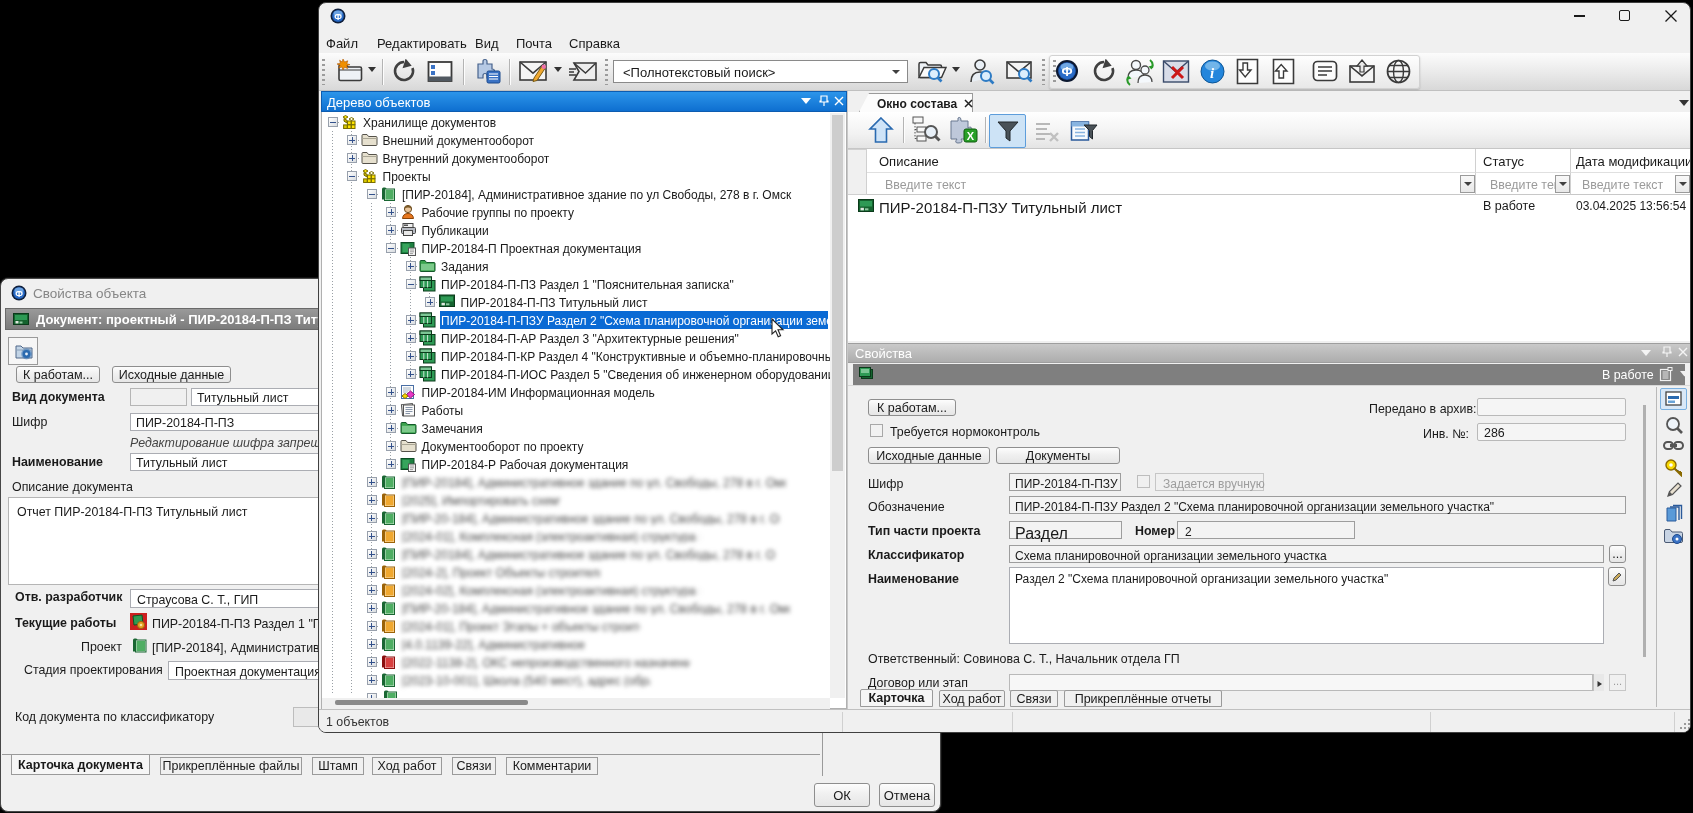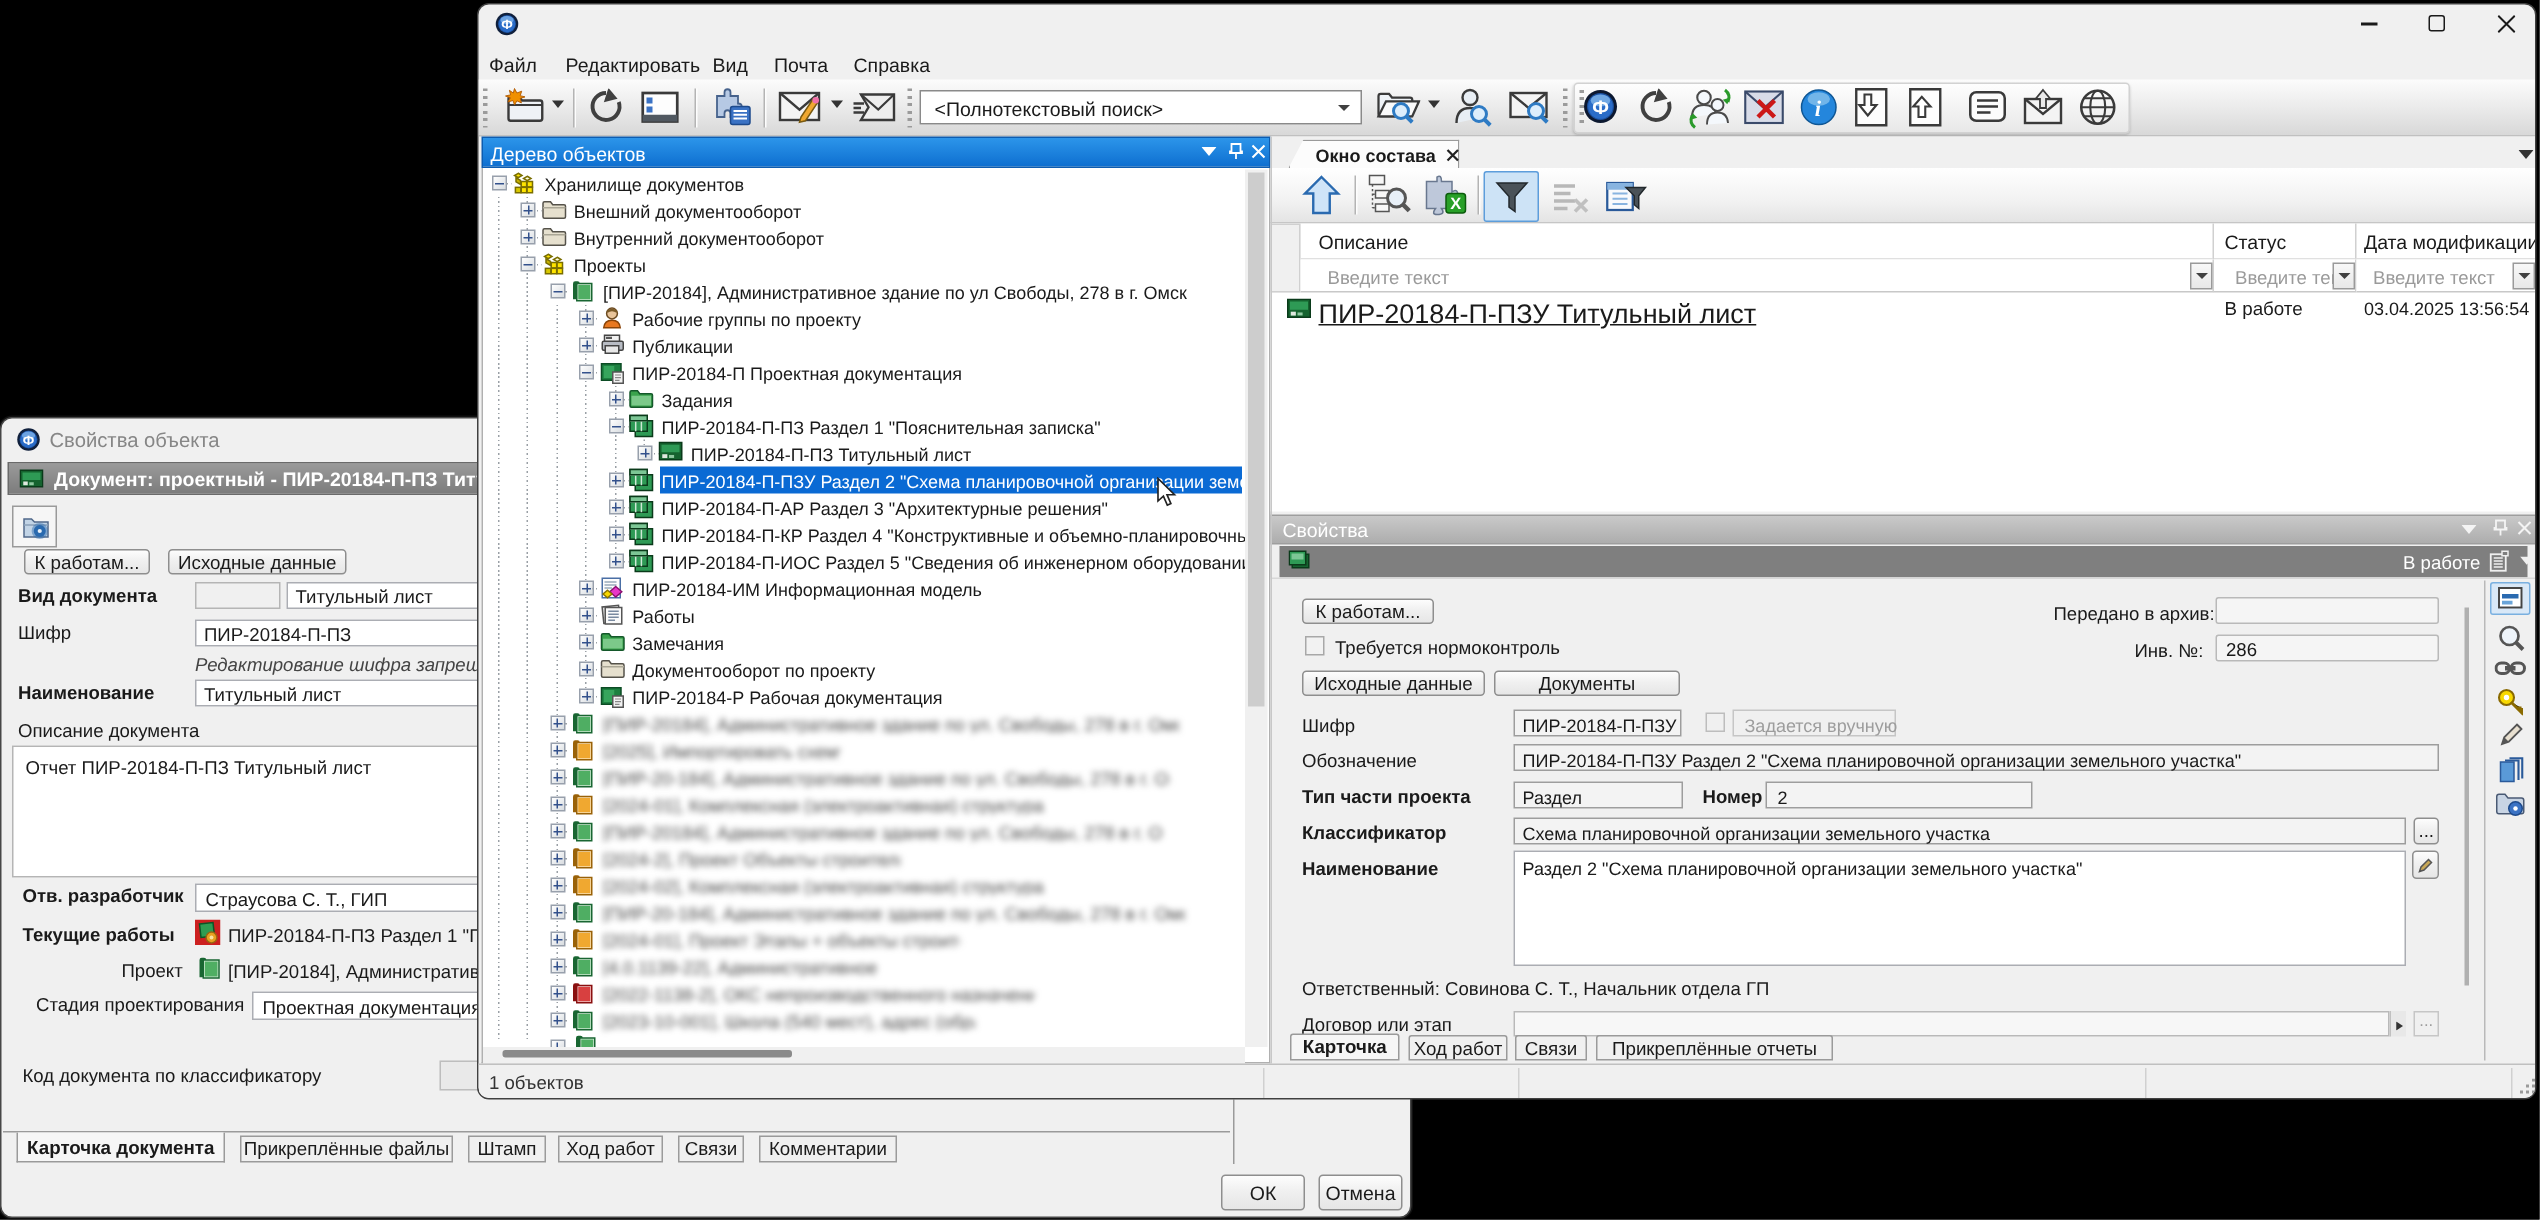--- a/index.html
+++ b/index.html
@@ -698,21 +698,21 @@
 <div class="a txt" style="left:1263px;top:176px;color:#9a9a9a;">Введите текст</div>
 <div class="ddb" style="left:1141px;top:172px;width:15px;height:18px;"></div>
 <div class="ddb" style="left:1236px;top:172px;width:15px;height:18px;"></div>
 <div class="ddb" style="left:1356px;top:172px;width:15px;height:18px;"></div>
 <svg class="a" style="left:539px;top:196px" width="16" height="13">
       <rect x="0.5" y="0.5" width="15" height="12" fill="#15632f" stroke="#0a3a1a"></rect>
       <rect x="2" y="2" width="12" height="5.5" fill="#2e9a55"></rect>
       <rect x="2.5" y="8.8" width="3.4" height="2.6" fill="#dfe8df"></rect>
       <rect x="7" y="9.3" width="3.4" height="2" fill="#8fc8a0"></rect>
     </svg>
-<div class="a txt" style="left:560px;top:197px;font-size:18px;text-decoration:underline;">ПИР-20184-П-ПЗУ Титульный лист</div>
+<div class="a txt" style="left:560px;top:197px;font-size:15px;">ПИР-20184-П-ПЗУ Титульный лист</div>
 <div class="a txt" style="left:1164px;top:197px;font-size:12.5px;">В работе</div>
 <div class="a txt" style="left:1257px;top:197px;font-size:12px;">03.04.2025 13:56:54</div>
 <div class="a" style="left:528px;top:340px;width:845px;height:20px;background:linear-gradient(#c9c9c9,#adadad);border:1px solid #9e9e9e;"></div>
 <div class="a txt" style="left:536px;top:344px;color:#fff;font-size:13px;">Свойства</div>
 <svg class="a" style="left:1322px;top:347px" width="10" height="7">
       <path d="M0 0 L10 0 L5 6 Z" fill="#f4f4f4"></path>
     </svg>
 <svg class="a" style="left:1343px;top:343px" width="10" height="12">
       <path d="M2 1 L8 1 L8 6 L9 6 L9 7 L1 7 L1 6 L2 6 Z M5 7 L5 11" stroke="#f4f4f4" stroke-width="1.2" fill="none"></path>
     </svg>
@@ -787,21 +787,21 @@
 <div class="a" style="left:690px;top:470px;width:112px;height:18px;background:#f3f3f3;border:1px solid #9d9d9d;"></div>
 <div class="a txt" style="left:696px;top:475px;font-size:12px;">ПИР-20184-П-ПЗУ</div>
 <div class="a" style="left:818px;top:472px;width:13px;height:13px;background:#f0f0f0;border:1px solid #bdbdbd;"></div>
 <div class="a" style="left:836px;top:470px;width:109px;height:18px;background:#f0f0f0;border:1px solid #c6c6c6;"></div>
 <div class="a txt" style="left:844px;top:475px;color:#9d9d9d;font-size:12px;">Задается вручную</div>
 <div class="a txt" style="left:549px;top:498px;">Обозначение</div>
 <div class="a" style="left:690px;top:493px;width:617px;height:18px;background:#f3f3f3;border:1px solid #9d9d9d;"></div>
 <div class="a txt" style="left:696px;top:498px;font-size:12px;">ПИР-20184-П-ПЗУ Раздел 2 "Схема планировочной организации земельного участка"</div>
 <div class="a txt b" style="left:549px;top:522px;">Тип части проекта</div>
 <div class="a" style="left:690px;top:518px;width:113px;height:18px;background:#f3f3f3;border:1px solid #9d9d9d;"></div>
-<div class="a txt" style="left:696px;top:523px;font-size:12px;">Раздел</div>
+<div class="a txt" style="left:696px;top:523px;font-size:16px;">Раздел</div>
 <div class="a txt b" style="left:816px;top:522px;">Номер</div>
 <div class="a" style="left:858px;top:518px;width:178px;height:18px;background:#f3f3f3;border:1px solid #9d9d9d;"></div>
 <div class="a txt" style="left:866px;top:523px;font-size:12px;">2</div>
 <div class="a txt b" style="left:549px;top:546px;">Классификатор</div>
 <div class="a" style="left:690px;top:542px;width:595px;height:18px;background:#f3f3f3;border:1px solid #9d9d9d;"></div>
 <div class="a txt" style="left:696px;top:547px;font-size:12px;">Схема планировочной организации земельного участка</div>
 <div class="a btn" style="left:1290px;top:542px;width:17px;height:18px;">...</div>
 <div class="a txt b" style="left:549px;top:570px;">Наименование</div>
 <div class="a inp" style="left:690px;top:564px;width:595px;height:77px;"></div>
 <div class="a txt" style="left:696px;top:570px;font-size:12px;">Раздел 2 "Схема планировочной организации земельного участка"</div>

